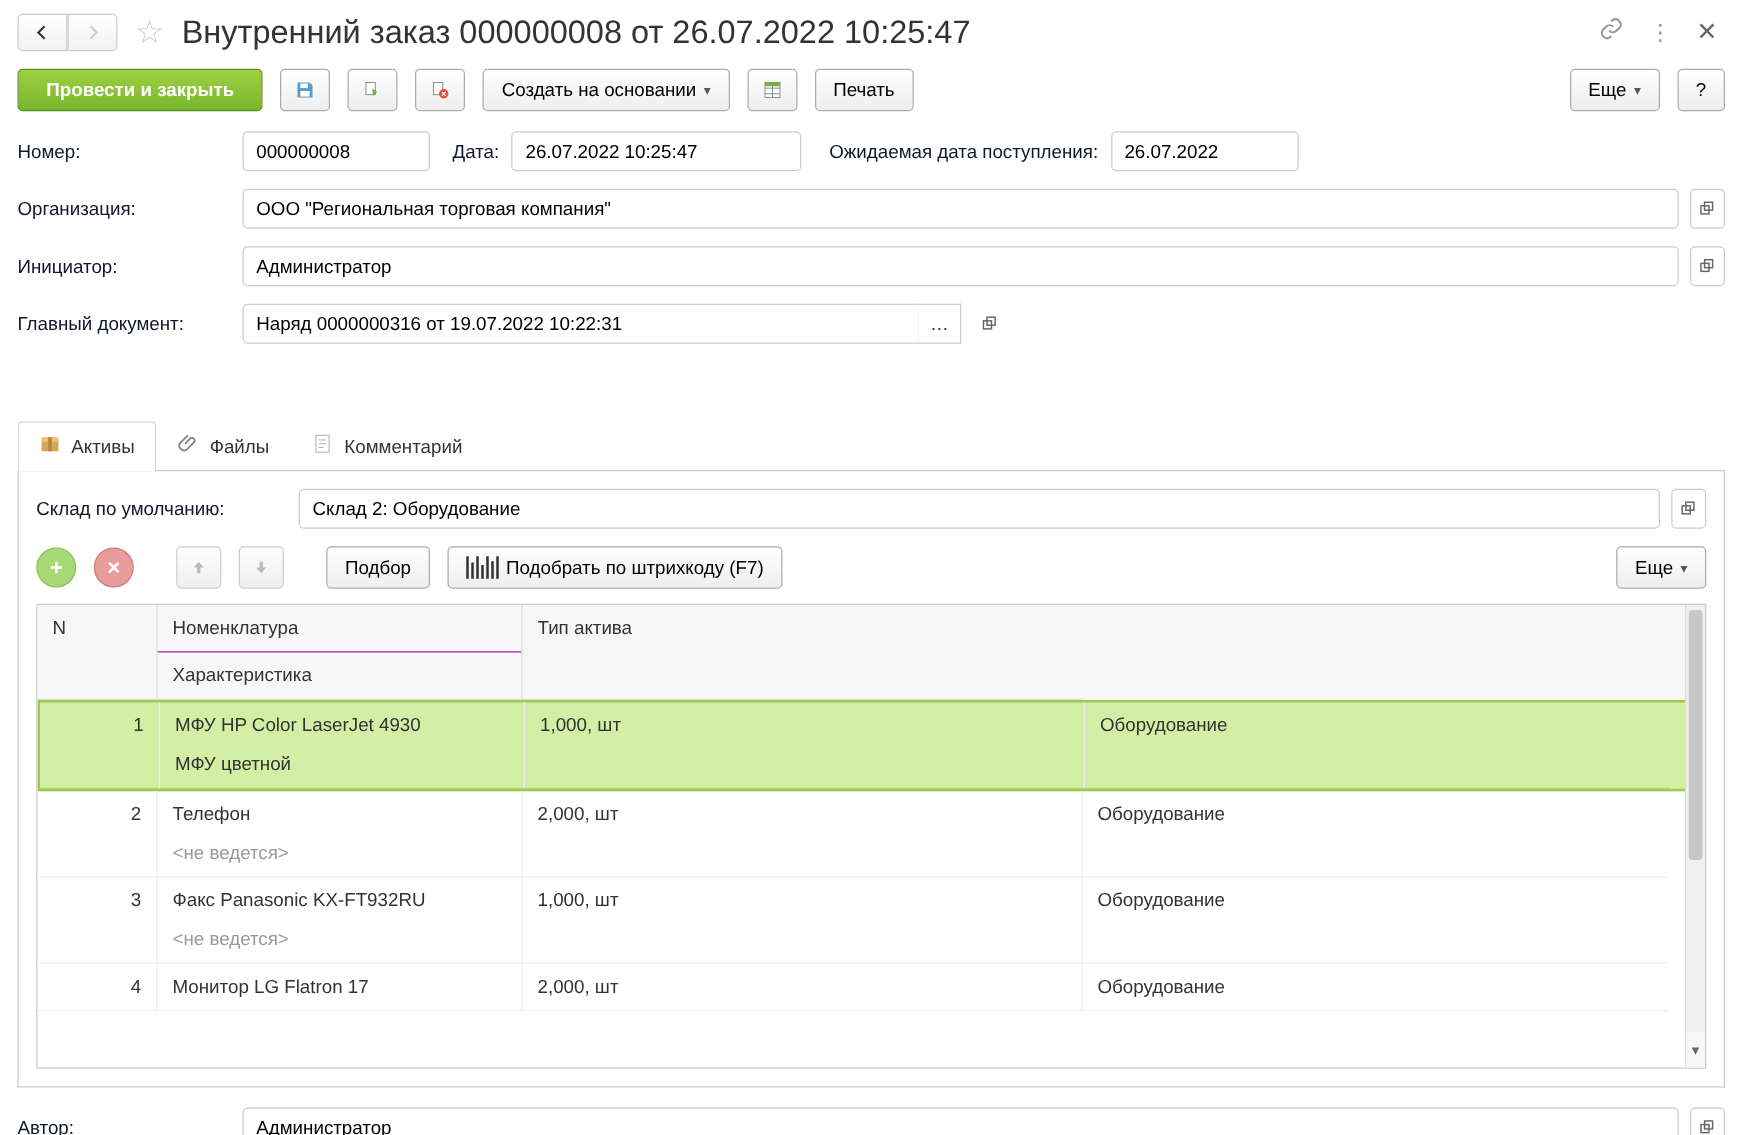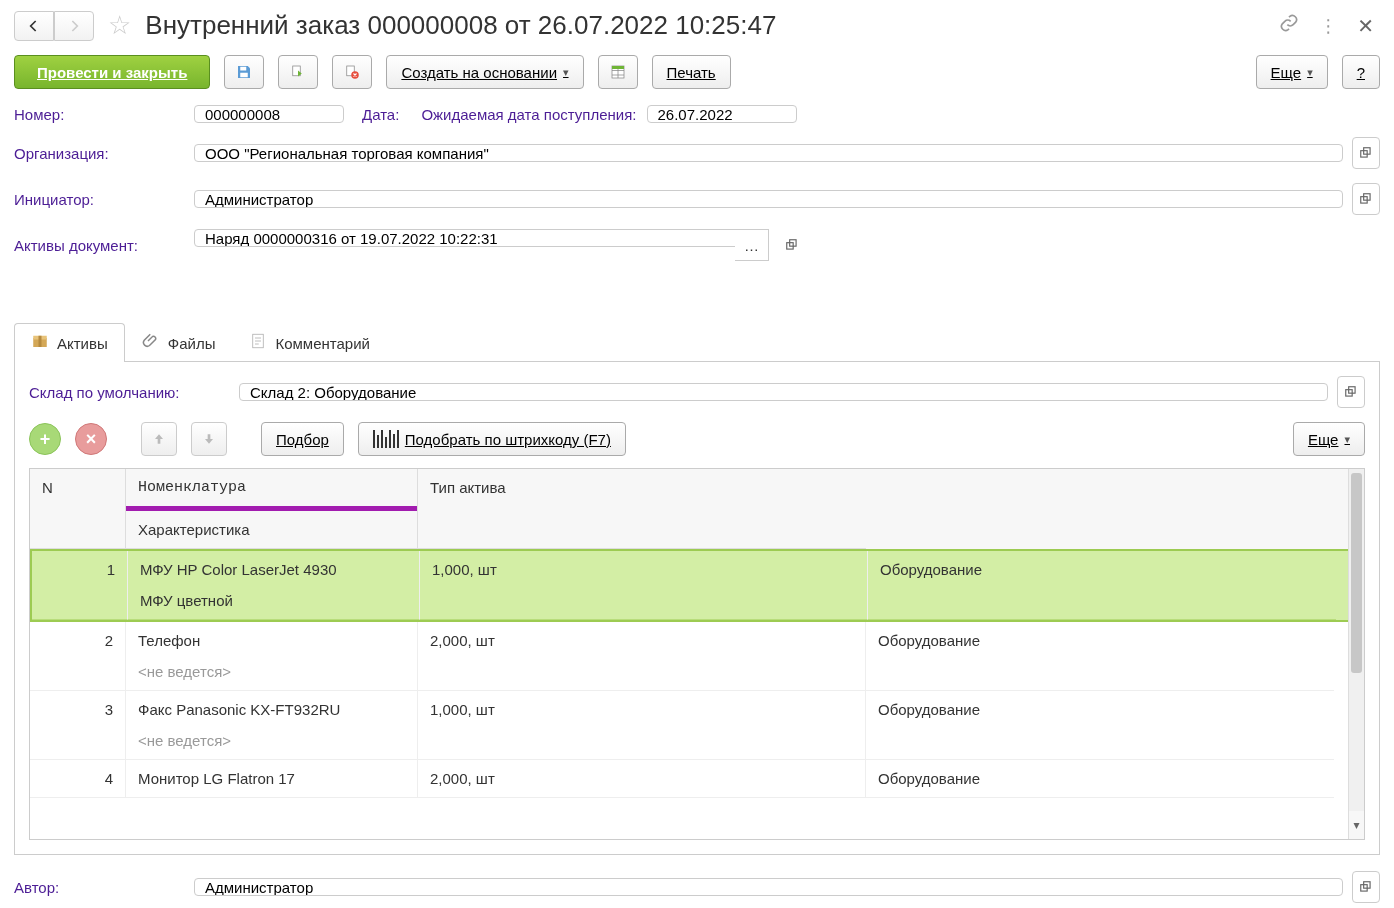--- a/index.html
+++ b/index.html
@@ -43,43 +43,42 @@
   height: 34px;
   border: 1px solid #aaa;
   border-radius: 4px;
   background: linear-gradient(#fff,#eee);
   padding: 0 14px;
   font-size: 15px;
   cursor: pointer;
   display: inline-flex;
   align-items: center;
   gap: 6px;
-  text-decoration: underline;
 }
 .btn-green {
   background: linear-gradient(#9fd141,#78b52d);
   border-color: #5a8f1f;
   color: #fff;
   font-weight: bold;
   padding: 0 22px;
 }
 .btn-icon-only { padding: 0 10px; width: 40px; justify-content: center; }
 .toolbar-spacer { flex: 1; }
 .eschyo::after { content: " ▾"; font-size: 11px; color: #555; }
 
 .form-row {
   display: flex;
   align-items: center;
   gap: 10px;
   margin-bottom: 14px;
 }
-.lbl { color: #4c1d95; }
+.lbl { color: #0f172a; }
 .lbl-col1 { width: 170px; }
 .input {
-  height: 18px;
+  height: 32px;
   border: 1px solid #ccc;
   border-radius: 4px;
   padding: 0 10px;
   font-size: 15px;
   background: #fff;
 }
 .input-wide { flex: 1; }
 .trailing-icn {
   width: 28px; height: 32px;
   border: 1px solid #ccc;
@@ -172,21 +171,21 @@
 }
 .ghead {
   display: grid;
   grid-template-columns: 96px 292px 448px 468px;
   background: #f7f7f7;
 }
 .ghead .gh {
   border-right: 1px solid #ddd;
   border-bottom: 1px solid #ddd;
 }
-.gh-top { padding: 10px 12px; border-bottom: 5px solid #a21caf; font-family: Liberation Mono, monospace; }
+.gh-top { padding: 10px 12px; border-bottom: 1px solid #a21caf; }
 .gh-sub { padding: 10px 12px; }
 .gh-stack { display: flex; flex-direction: column; }
 .gh-n { display:flex; align-items: flex-start; padding: 10px 12px;}
 .grow {
   display: grid;
   grid-template-columns: 96px 292px 448px 468px;
 }
 .grow .gc {
   padding: 10px 12px;
   border-right: 1px solid #eee;
@@ -280,20 +279,21 @@
     <button class="btn">Печать</button>
     <div class="toolbar-spacer"></div>
     <button class="btn eschyo">Еще</button>
     <button class="btn">?</button>
   </div>
 
   <div class="form-row">
     <span class="lbl lbl-col1">Номер:</span>
     <input class="input" style="width: 150px;" value="000000008">
     <span class="lbl" style="margin-left:8px;">Дата:</span>
+    <input class="input" style="width: 232px;" value="26.07.2022 10:25:47">
     <span class="lbl" style="margin-left:12px;">Ожидаемая дата поступления:</span>
     <input class="input" style="width: 150px;" value="26.07.2022">
   </div>
 
   <div class="form-row">
     <span class="lbl lbl-col1">Организация:</span>
     <input class="input input-wide" value="ООО &quot;Региональная торговая компания&quot;" style="">
     <span class="trailing-icn">
       <svg width="14" height="14" viewBox="0 0 24 24">
           <rect x="3" y="8" width="11" height="11" fill="none" stroke="#666" stroke-width="2"></rect>
@@ -307,21 +307,21 @@
     <input class="input input-wide" value="Администратор" style="">
     <span class="trailing-icn">
       <svg width="14" height="14" viewBox="0 0 24 24">
           <rect x="3" y="8" width="11" height="11" fill="none" stroke="#666" stroke-width="2"></rect>
           <rect x="8" y="3" width="11" height="11" fill="none" stroke="#666" stroke-width="2"></rect>
         </svg>
     </span>
   </div>
 
   <div class="form-row">
-    <span class="lbl lbl-col1">Активы документ:</span>
+    <span class="lbl lbl-col1">Главный документ:</span>
     <div style="display:flex;justify-content:space-between;">
       <input class="input" style="width: 542px; border-radius: 4px 0px 0px 4px;" value="Наряд 0000000316 от 19.07.2022 10:22:31">
       <span class="dots-btn">…</span>
     </div>
     <span class="trailing-icn" style="border:none;">
       <svg width="14" height="14" viewBox="0 0 24 24">
           <rect x="3" y="8" width="11" height="11" fill="none" stroke="#666" stroke-width="2"></rect>
           <rect x="8" y="3" width="11" height="11" fill="none" stroke="#666" stroke-width="2"></rect>
         </svg>
     </span>

